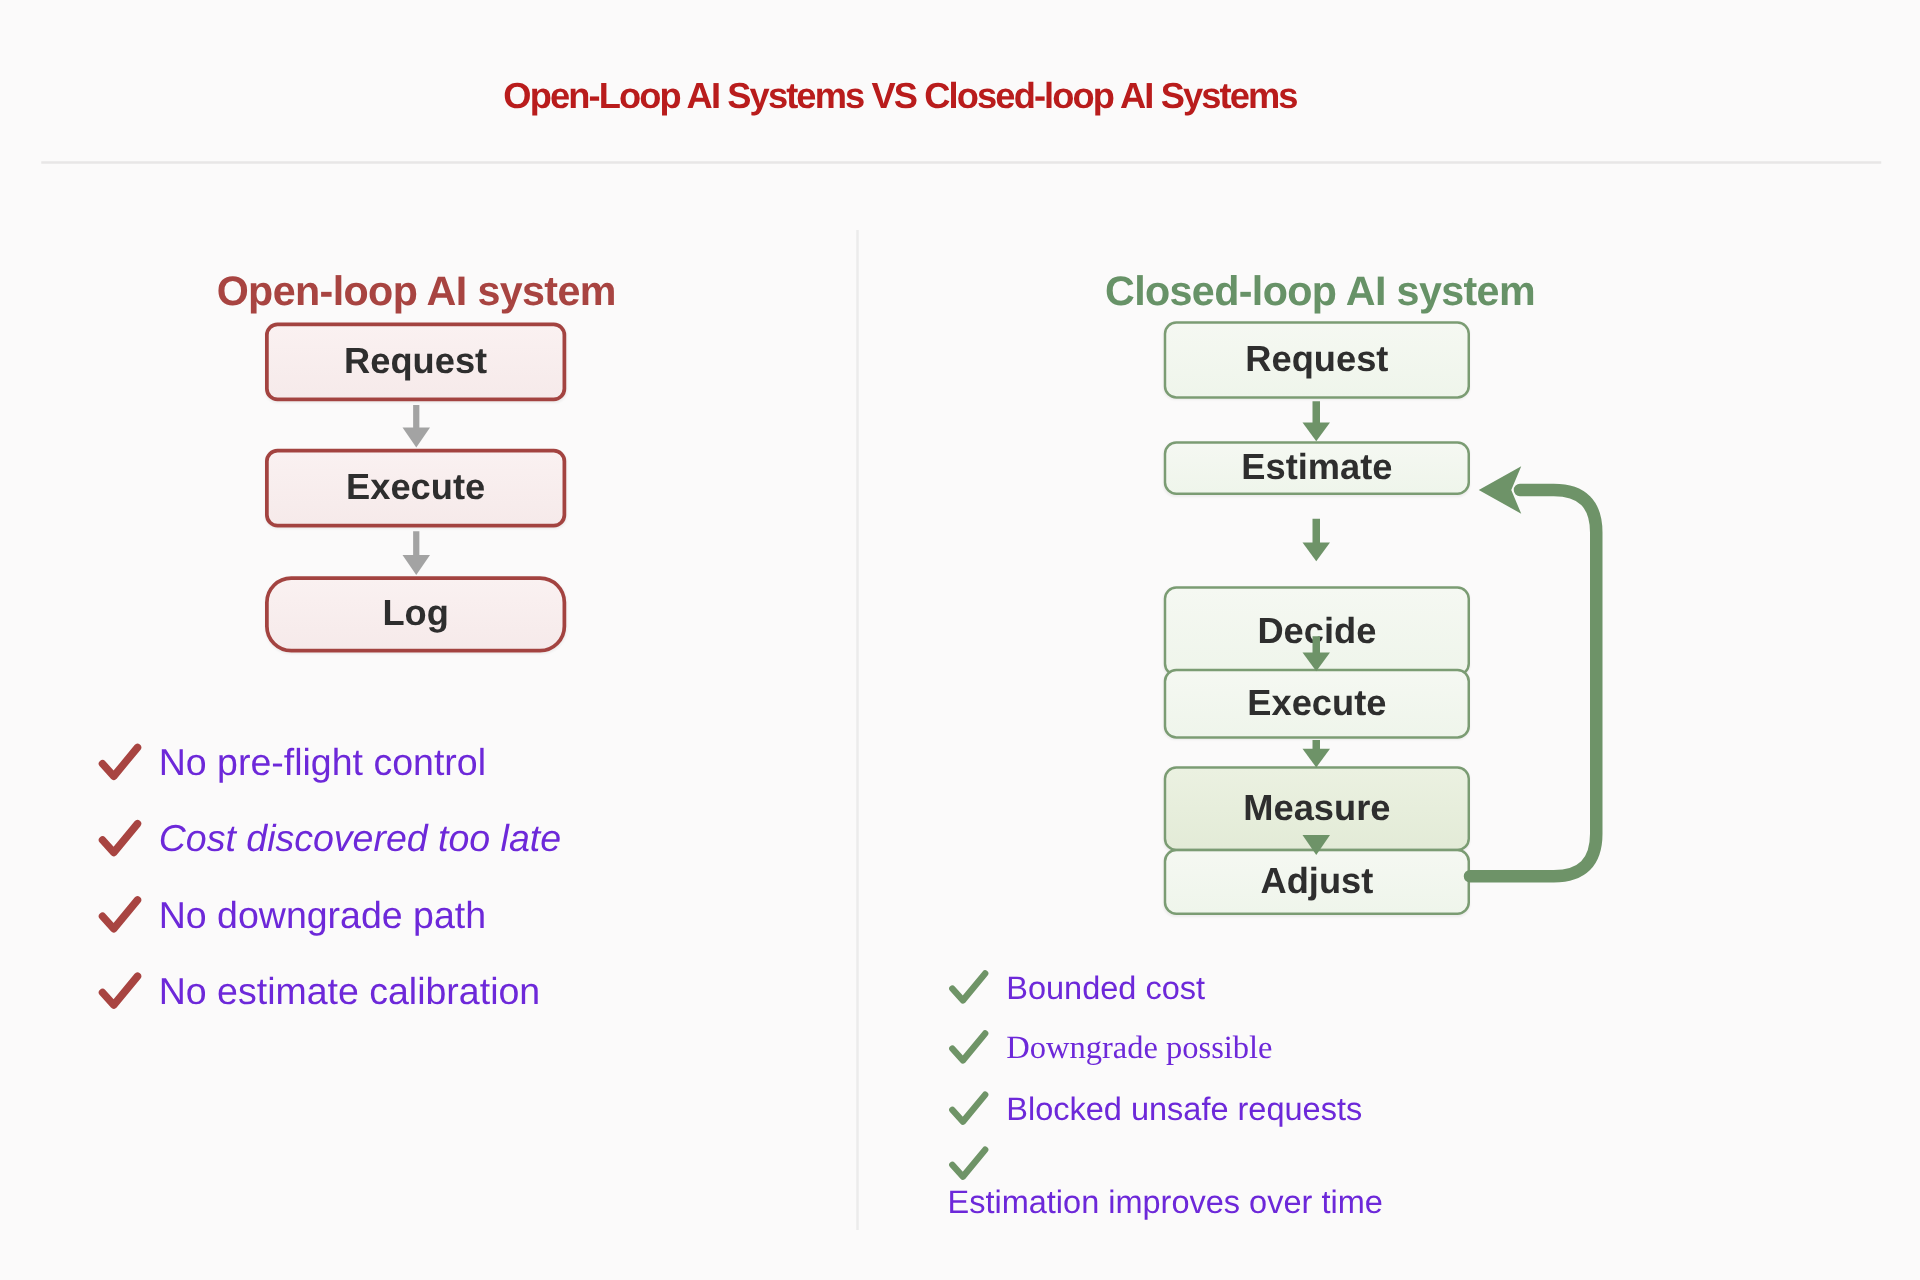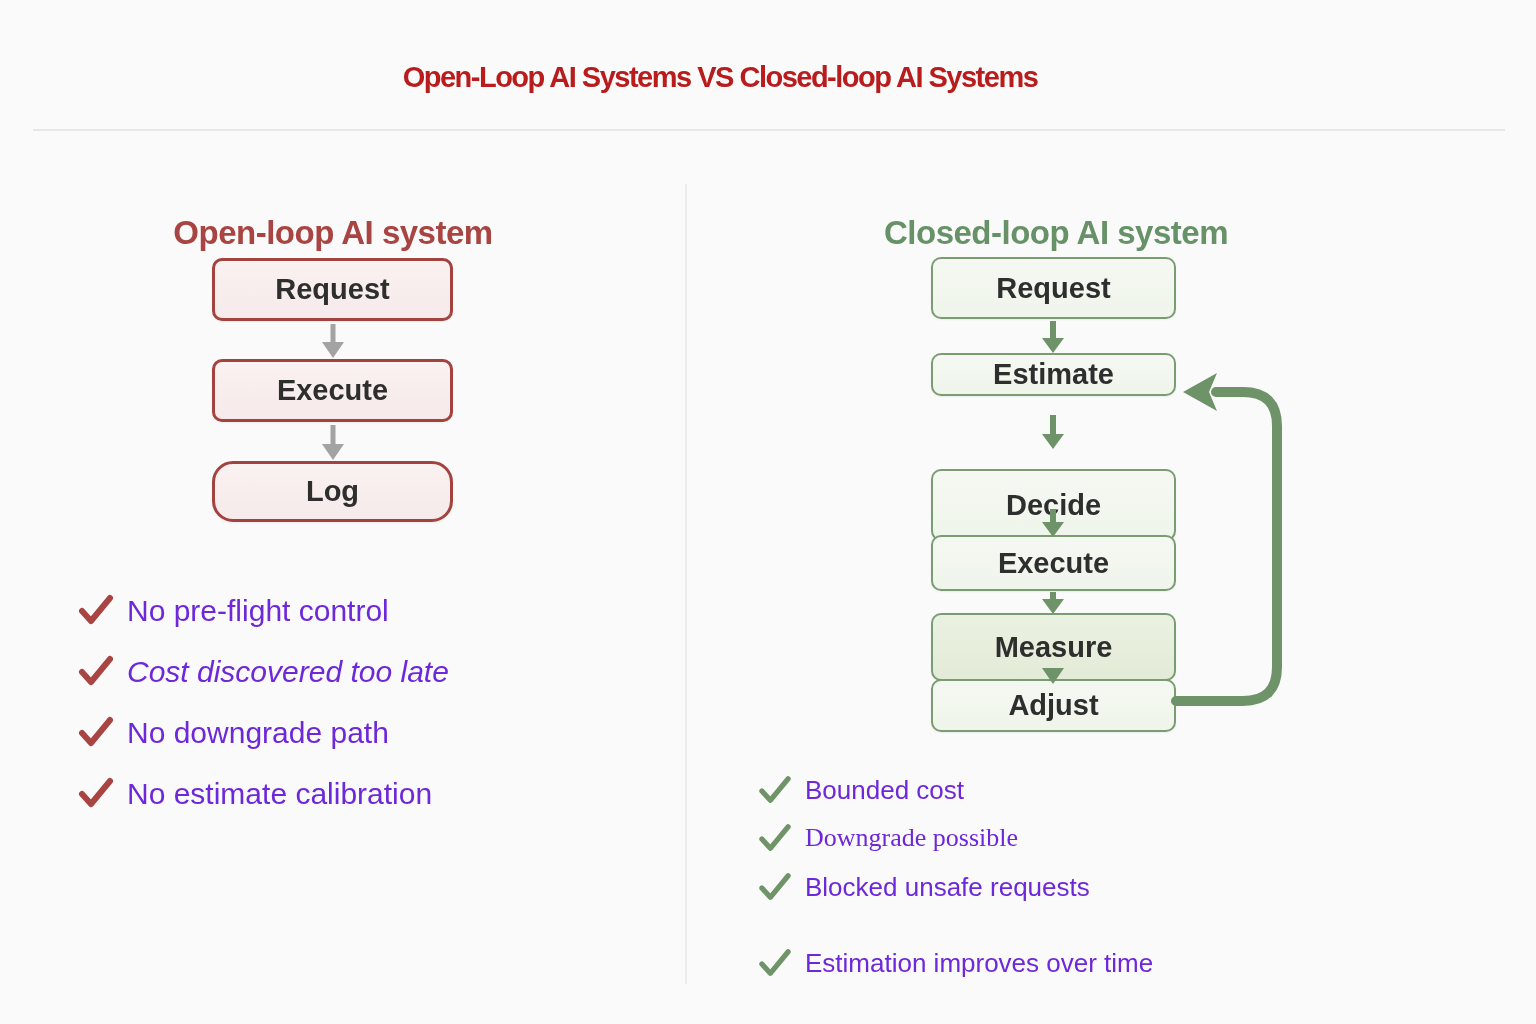--- a/index.html
+++ b/index.html
@@ -104,21 +104,21 @@
   .bullet .check-svg { flex: 0 0 auto; margin-right: 13px; }
   .bullet.lb { left: 78px; font-size: 30px; height: 36px; }
   .bullet.rb { left: 758px; font-size: 26px; height: 34px; }
   .bullet.lb1 { top: 594px; }
   .bullet.lb2 { top: 655px; font-style: italic; }
   .bullet.lb3 { top: 716px; }
   .bullet.lb4 { top: 777px; }
   .bullet.rb1 { top: 775px; }
   .bullet.rb2 { top: 823px; font-family: Liberation Serif, serif; }
   .bullet.rb3 { top: 872px; }
-  .bullet.rb4 { top: 948px; }
+  .bullet.rb4 { top: 916px; flex-direction: column; }
 </style>
 </head>
 <body>
 
 <div class="canvas">
 
   <h1 class="title">Open-Loop AI Systems VS Closed-loop AI Systems</h1>
   <div class="title-divider"></div>
   <div class="column-divider"></div>
 

